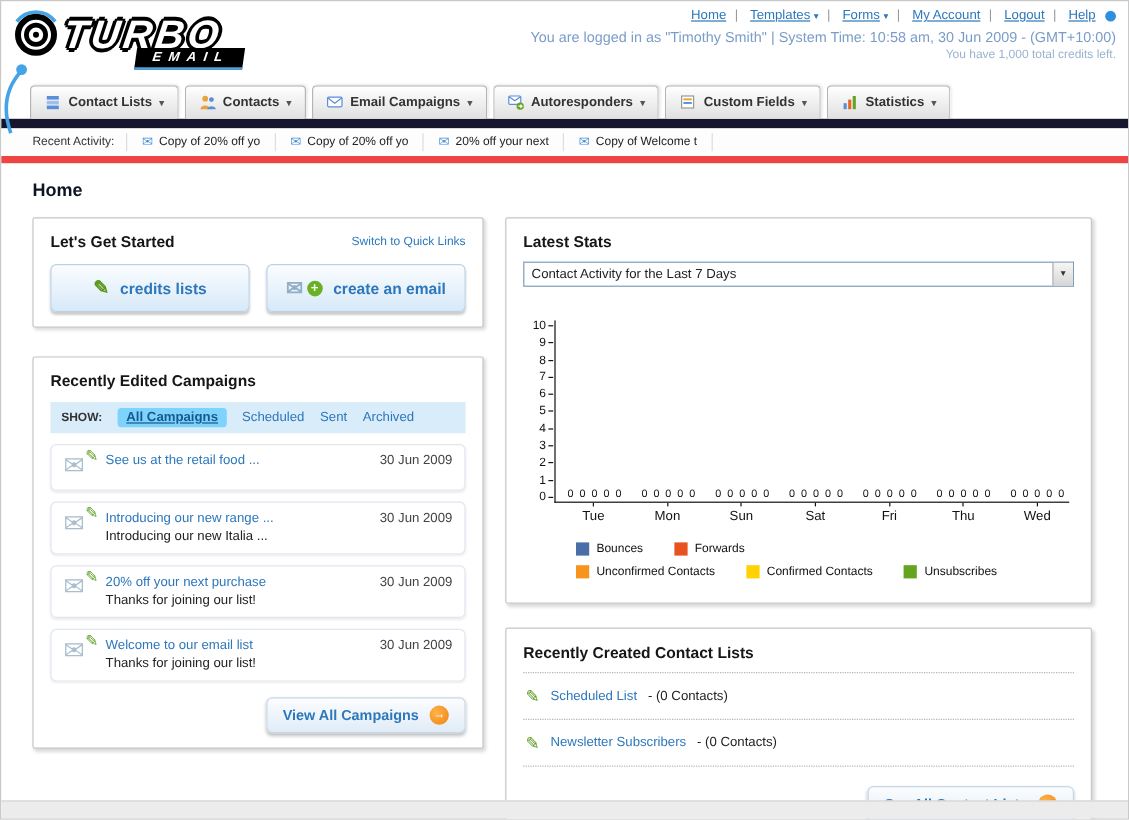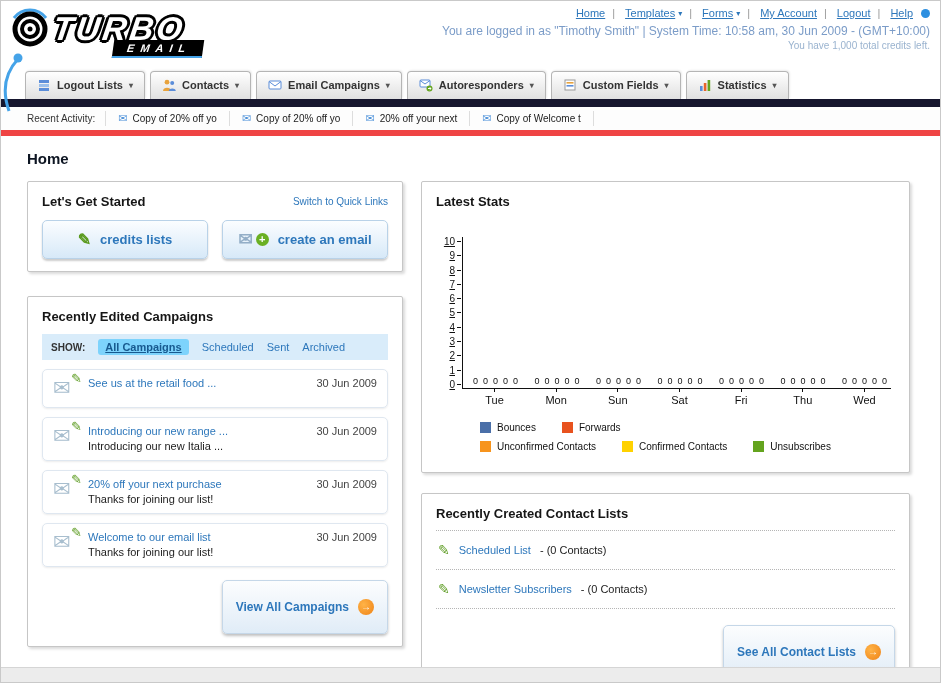--- a/index.html
+++ b/index.html
@@ -98,21 +98,21 @@
   }
   .camp-icon { position:relative; width:24px; height:22px; flex:none; }
   .camp-icon .env { font-size:21px; color:#a8bece; line-height:1; }
   .camp-icon .pen { position:absolute; right:-5px; top:-6px; font-size:13px; color:#5a9a1e; }
   .camp-text { flex:1; min-width:0; }
   .camp-title { font-size:11px; color:#2d77bb; }
   .camp-sub { font-size:11px; color:#222; margin-top:3px; }
   .camp-date { font-size:11px; color:#444; flex:none; }
   .view-all-row { text-align:right; margin-top:13px; }
   .cta-btn {
-    display:inline-flex; align-items:center; gap:9px; padding:18px 13px;
+    display:inline-flex; align-items:center; gap:9px; padding:6px 13px;
     background:linear-gradient(#fcfdfe,#e0ecf7); border:1px solid #c5d7e8; border-radius:5px;
     box-shadow:0 2px 3px rgba(0,0,0,0.25); color:#2d77bb; font-weight:bold; font-size:12px; cursor:pointer;margin-left:29px;
   }
   .circle-arrow {
     width:16px; height:16px; border-radius:50%; flex:none;
     background:radial-gradient(circle at 35% 35%, #ffb347, #ef8316);
     color:#fff; font-size:10px; line-height:16px; text-align:center; font-weight:bold;
   }
 
   
@@ -120,21 +120,21 @@
     margin-top:9px; border:1px solid #7f9db9; height:21px; display:flex; align-items:center;
     justify-content:space-between; background:#fff; font-size:11px; padding-left:6px; cursor:pointer;
   }
   .dd-btn {
     width:17px; align-self:stretch; background:linear-gradient(#f6f6f6,#d6d6d6);
     border-left:1px solid #aaa; display:flex; align-items:center; justify-content:center;
     font-size:7px; color:#333;
   }
   .chart { margin-top:28px; padding-right:4px; }
   .chart-grid { display:flex; }
-  .yaxis { width:26px; height:152px; display:flex; flex-direction:column; justify-content:space-between; align-items:flex-end; font-size:10px; color:#111; padding-right:1px;text-decoration:underline; }
+  .yaxis { width:26px; height:152px; display:flex; flex-direction:column; justify-content:space-between; align-items:flex-end; font-size:10px; color:#111; padding-right:1px; }
   .ytick { display:flex; align-items:center; gap:2px; height:9px; line-height:9px; }
   .ydash { width:4px; height:1px; background:#111; }
   .plot { flex:1; height:152px; border-left:1px solid #111; border-bottom:1px solid #111; position:relative; }
   .groups { position:absolute; left:0; right:0; bottom:2px; display:flex; justify-content:space-between; padding:0 4px 0 10px; }
   .vgroup { width:45px; display:flex; justify-content:space-between; font-size:9px; color:#111; }
   .xrow { display:flex; }
   .xspacer { width:26px; flex:none; }
   .xlabels { flex:1; display:flex; justify-content:space-between; padding:0 4px 0 10px; }
   .xlab { width:45px; text-align:center; font-size:11px; color:#111; }
   .xlab::before { content:""; display:block; width:1px; height:3px; background:#111; margin:0 auto 2px; }
@@ -204,21 +204,21 @@
   </div>
 </div>
 
 <div class="tabs">
   <div class="tab">
     <svg class="tab-icon" width="14" height="14" viewBox="0 0 14 14">
       <rect x="2" y="2" width="10" height="3" fill="#5b8dd9"></rect>
         <rect x="2" y="6" width="10" height="3" fill="#9cc0ec"></rect>
         <rect x="2" y="10" width="10" height="3" fill="#5b8dd9"></rect>
     </svg>
-    <span>Logout Lists</span>
+    <span>Contact Lists</span>
     <span class="caret">▾</span>
   </div>
   <div class="tab">
     <svg class="tab-icon" width="14" height="14" viewBox="0 0 14 14">
       <circle cx="5" cy="4.2" r="2.4" fill="#e8a33d"></circle>
         <path d="M1,13 C1,8.8 9,8.8 9,13 Z" fill="#e8a33d"></path>
       <circle cx="10.2" cy="5" r="2" fill="#5b8dd9"></circle>
         <path d="M6.8,13 C7.2,9.8 13.4,9.8 13.8,13 Z" fill="#5b8dd9"></path>
     </svg>
     <span>Contacts</span>
@@ -373,20 +373,24 @@
           </button>
         </div>
       </div>
     </div>
 
     <div class="right-col">
 
       <div class="panel">
         <div class="panel-title">Latest Stats</div>
 
+        <div class="dropdown">
+          <span>Contact Activity for the Last 7 Days</span>
+          <span class="dd-btn">▼</span>
+        </div>
 
         <div class="chart">
           <div class="chart-grid">
             <div class="yaxis">
                 <div class="ytick">
                   <span class="ylab">10</span>
                   <span class="ydash"></span>
                 </div>
                 <div class="ytick">
                   <span class="ylab">9</span>

